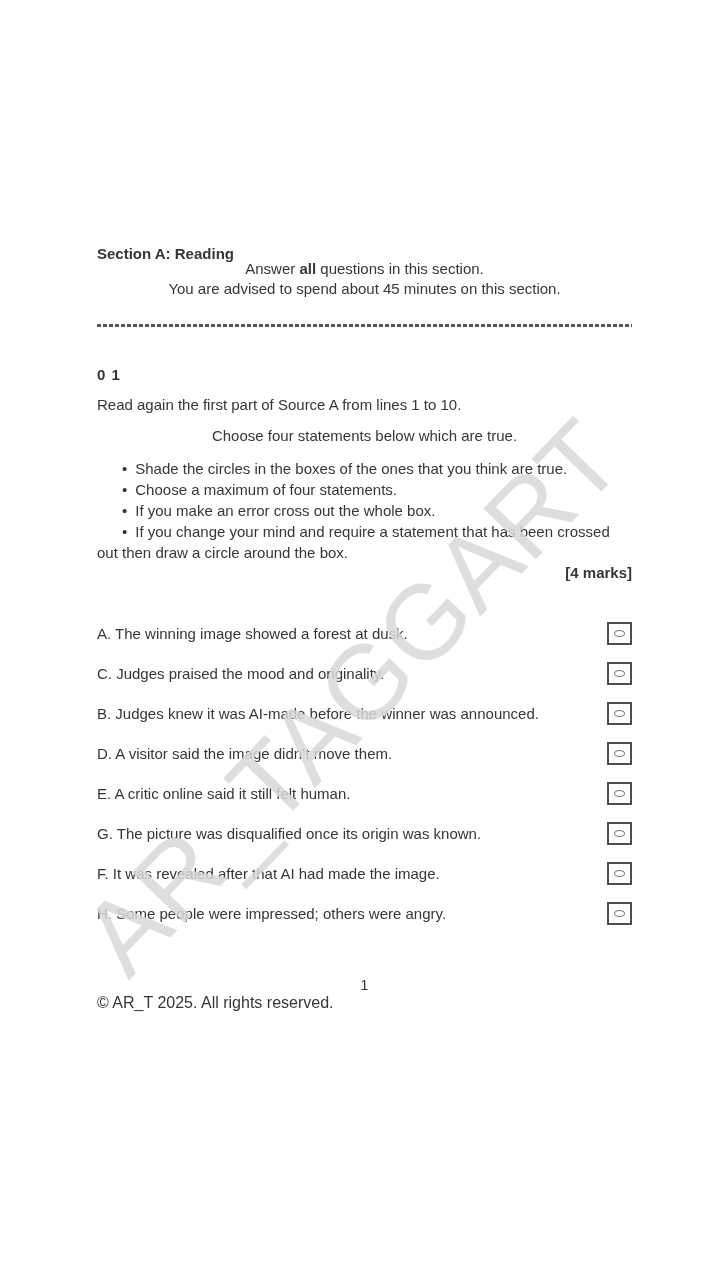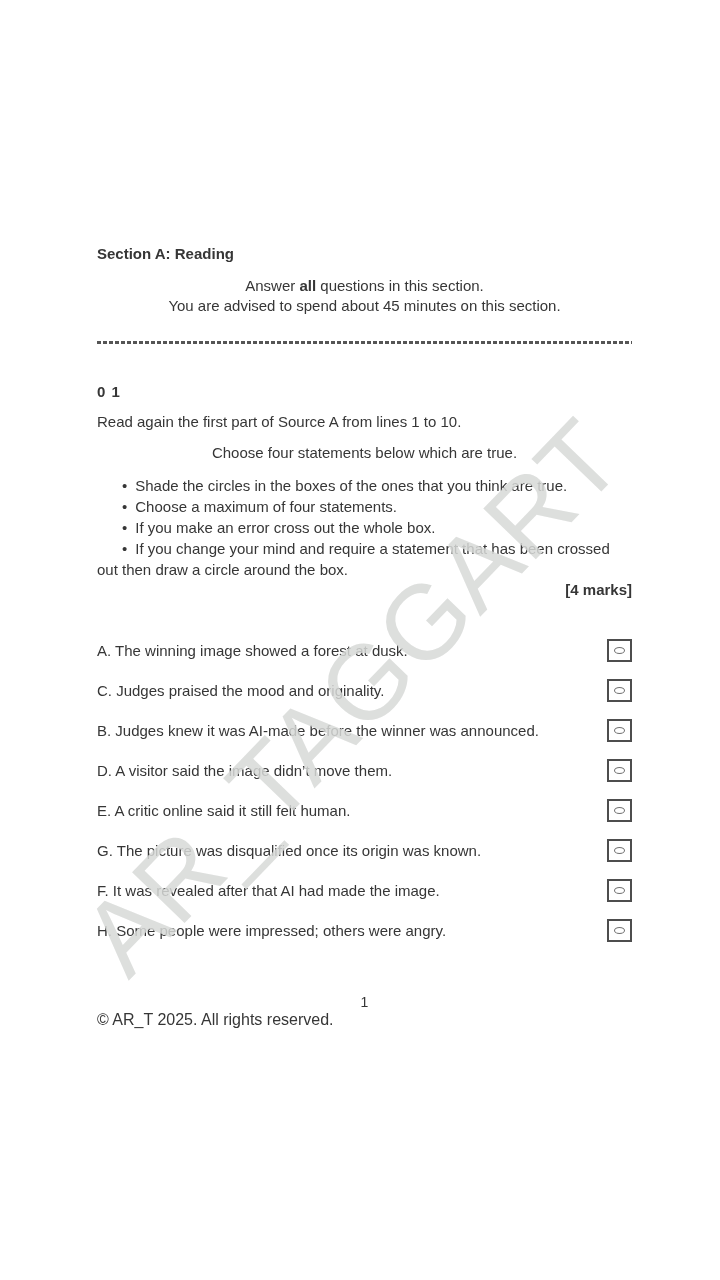--- a/index.html
+++ b/index.html
@@ -22,21 +22,20 @@
   }
   .bold { font-weight: bold; }
 
   .title {
     margin-top: 246px;
     font-weight: bold;
     text-align: left;
     line-height: 15px;
   }
   .instruction-line {
-    margin-top: 17px;
     text-align: center;
     line-height: 15px;
   }
   .advice-line {
     margin-top: 5px;
     text-align: center;
     line-height: 15px;
   }
   .dashed-divider {
     margin-top: 28px;

